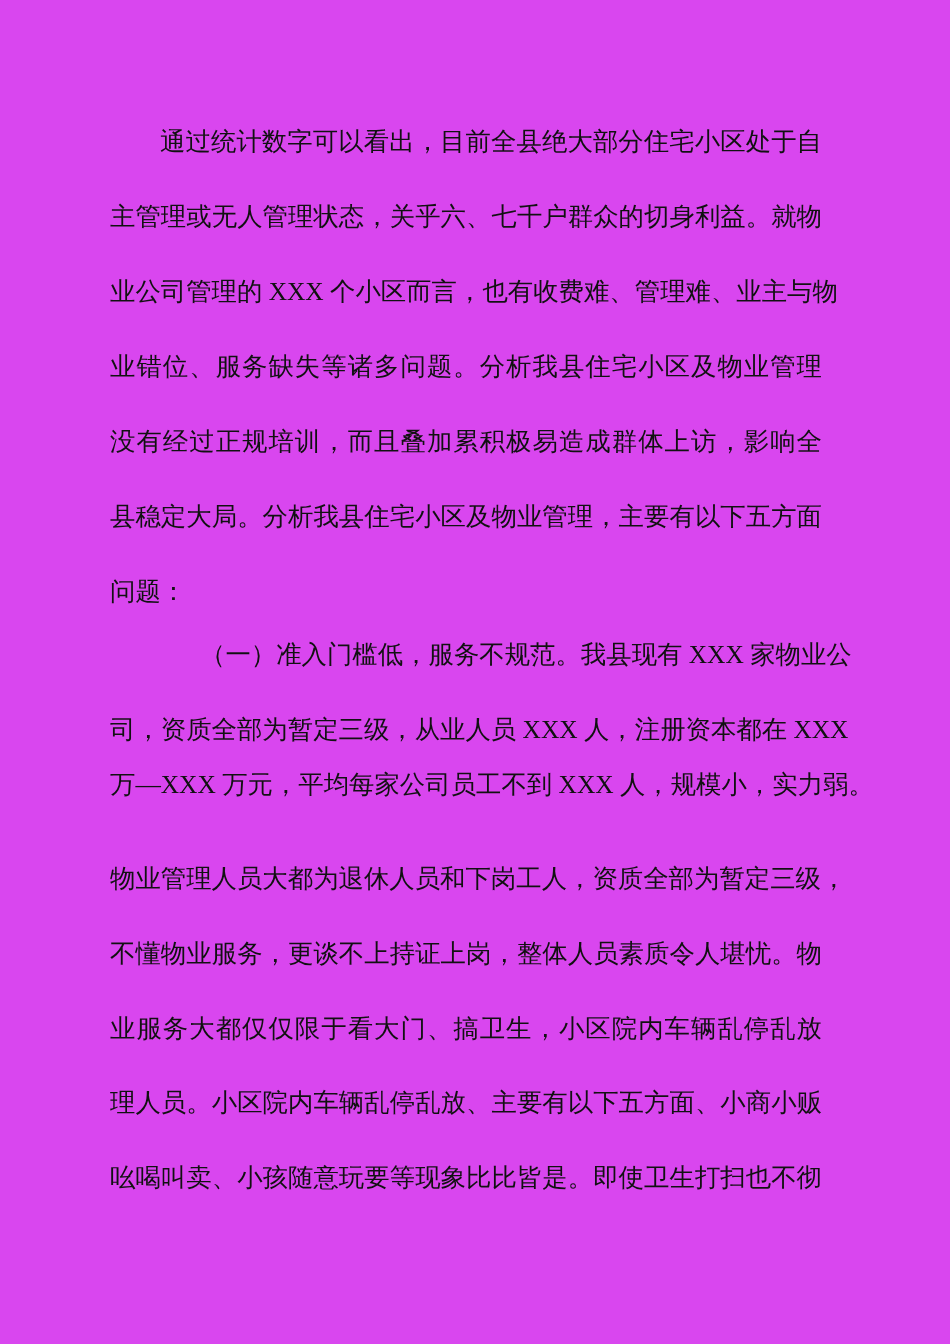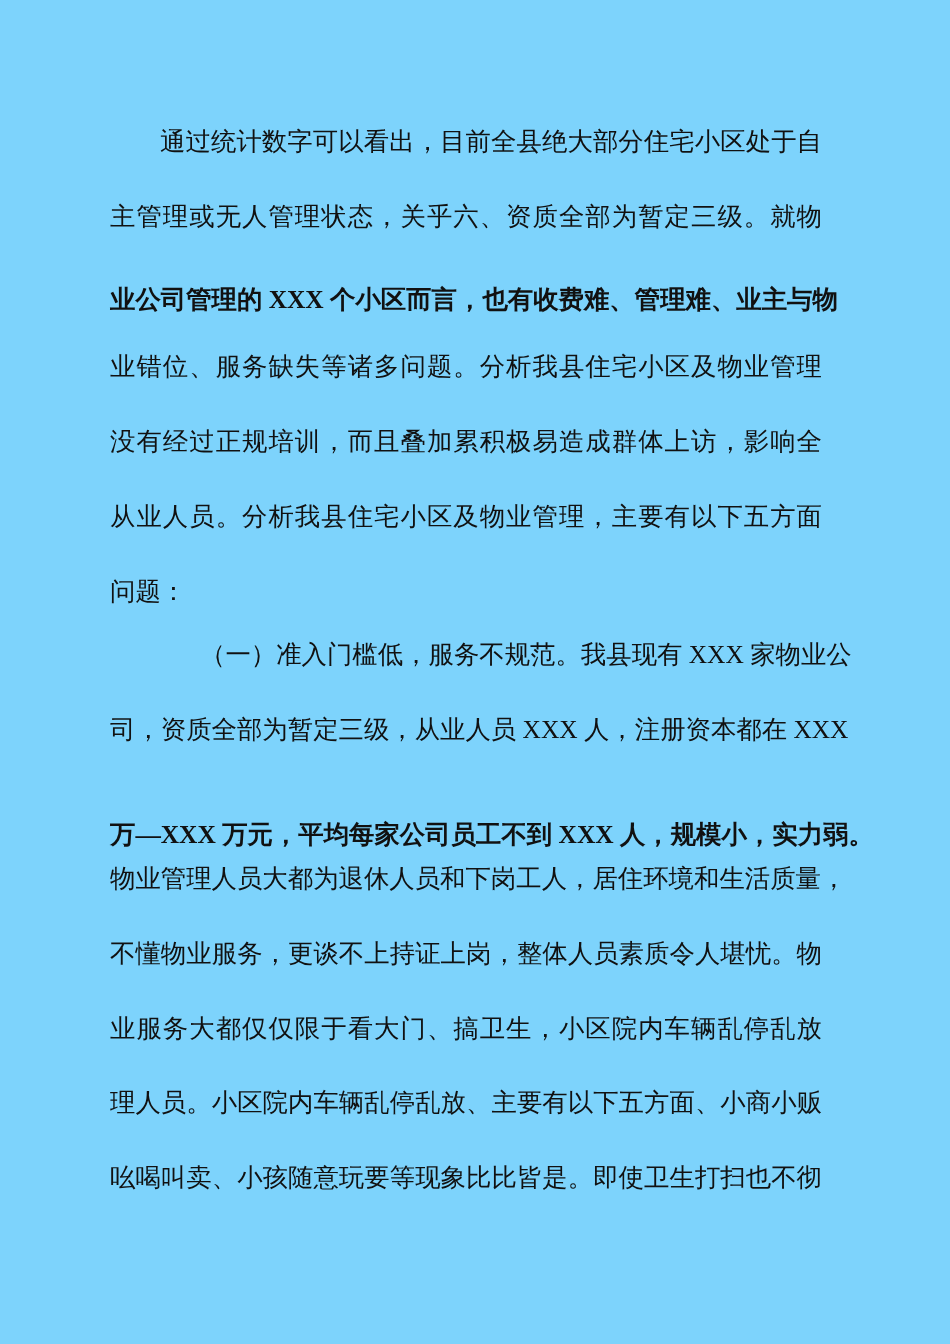--- a/index.html
+++ b/index.html
@@ -12,21 +12,21 @@
       height: 1344px;
       position: relative;
       overflow: hidden;
     }
     .page {
       position: absolute;
       left: 0;
       top: 0;
       width: 950px;
       height: 1344px;
-      background: #7dd3fc;
+      background: #d946ef;
     }
     .line {
       position: absolute;
       left: 110px;
       width: 712px;
       height: 30px;
       line-height: 30px;
       font-family: "Liberation Serif", "DejaVu Serif", serif;
       font-size: 25.4px;
       color: #111111;
@@ -48,32 +48,32 @@
       margin-left: 40px;
     }
   </style>
 </head>
 <body>
 
 <div class="page">
 
   <div>
     <div class="line just indent" style="top:126px;">通过统计数字可以看出，目前全县绝大部分住宅小区处于自</div>
-    <div class="line just" style="top:201px;">主管理或无人管理状态，关乎六、资质全部为暂定三级。就物</div>
-    <div class="line just" style="top:284px;font-weight:bold;">业公司管理的 XXX 个小区而言，也有收费难、管理难、业主与物</div>
+    <div class="line just" style="top:201px;">主管理或无人管理状态，关乎六、七千户群众的切身利益。就物</div>
+    <div class="line just" style="top:276px;">业公司管理的 XXX 个小区而言，也有收费难、管理难、业主与物</div>
     <div class="line just" style="top:351px;">业错位、服务缺失等诸多问题。分析我县住宅小区及物业管理</div>
     <div class="line just" style="top:426px;">没有经过正规培训，而且叠加累积极易造成群体上访，影响全</div>
-    <div class="line just" style="top:501px;">从业人员。分析我县住宅小区及物业管理，主要有以下五方面</div>
+    <div class="line just" style="top:501px;">县稳定大局。分析我县住宅小区及物业管理，主要有以下五方面</div>
     <div class="line" style="top:576px;">问题：</div>
   </div>
 
   <div>
     <div class="line indent-short" style="top:639px;">（一）准入门槛低，服务不规范。我县现有 XXX 家物业公</div>
     <div class="line just" style="top:714px;font-family:Liberation Serif, serif;">司，资质全部为暂定三级，从业人员 XXX 人，注册资本都在 XXX</div>
-    <div class="line just" style="top:819px;font-weight:bold;">万—XXX 万元，平均每家公司员工不到 XXX 人，规模小，实力弱。</div>
-    <div class="line just" style="top:863px;">物业管理人员大都为退休人员和下岗工人，居住环境和生活质量，</div>
+    <div class="line just" style="top:769px;">万—XXX 万元，平均每家公司员工不到 XXX 人，规模小，实力弱。</div>
+    <div class="line just" style="top:863px;">物业管理人员大都为退休人员和下岗工人，资质全部为暂定三级，</div>
     <div class="line just" style="top:938px;">不懂物业服务，更谈不上持证上岗，整体人员素质令人堪忧。物</div>
     <div class="line just" style="top:1013px;">业服务大都仅仅限于看大门、搞卫生，小区院内车辆乱停乱放</div>
     <div class="line just" style="top:1087px;">理人员。小区院内车辆乱停乱放、主要有以下五方面、小商小贩</div>
     <div class="line just" style="top:1162px;">吆喝叫卖、小孩随意玩要等现象比比皆是。即使卫生打扫也不彻</div>
   </div>
 
 </div>
 
 </body></html>

